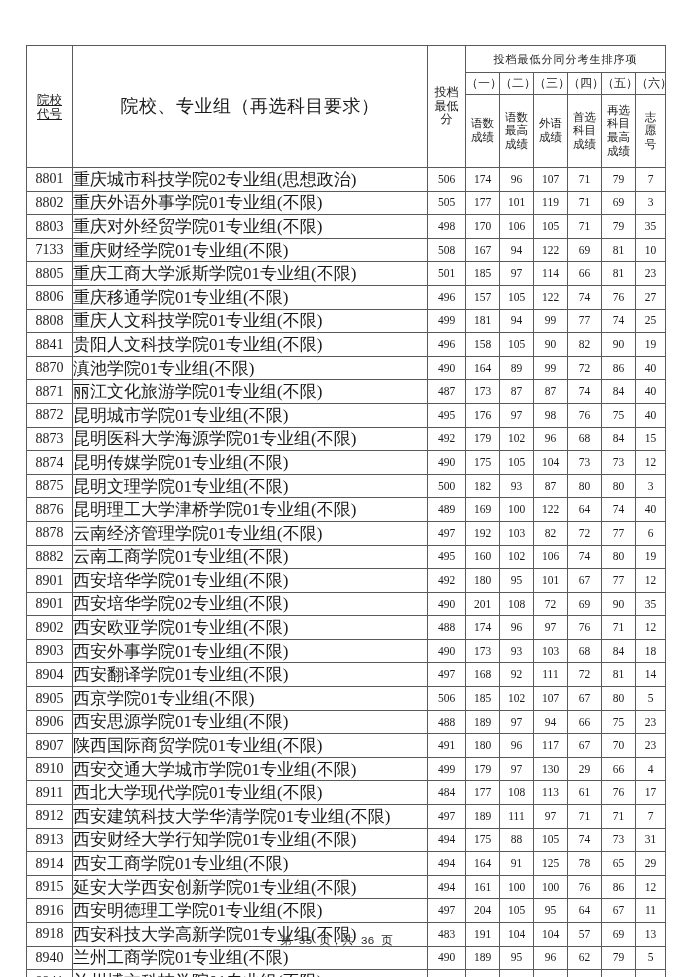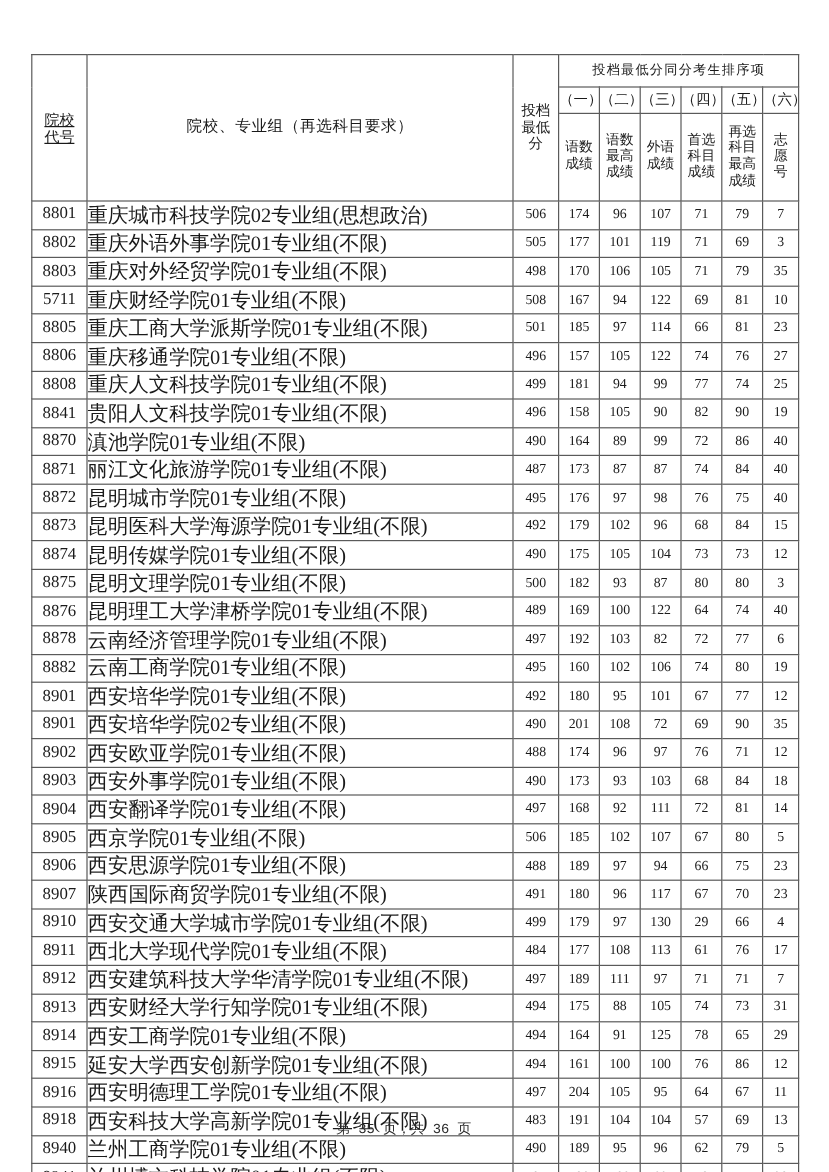--- a/index.html
+++ b/index.html
@@ -87,23 +87,22 @@
   .w1 { width: 13px; }
   .w2 { width: 26px; }
   .hdr-code {
     text-align: center;
     font-size: 12.5px;
     line-height: 1.25;
     text-decoration: underline;
   }
   .hdr-name {
     text-align: center;
-    font-size: 13px;
+    font-size: 18px;
     letter-spacing: 0.5px;
-    font-family: Liberation Mono, monospace;
   }
   .hdr-min {
     text-align: center;
     font-size: 12px;
     line-height: 1.2;
   }
 
   
   td.code {
     text-align: center;
@@ -238,21 +237,21 @@
             <td class="name">重庆对外经贸学院01专业组(不限)</td>
             <td class="num">498</td>
             <td class="num">170</td>
             <td class="num">106</td>
             <td class="num">105</td>
             <td class="num">71</td>
             <td class="num">79</td>
             <td class="num">35</td>
           </tr>
           <tr>
-            <td class="code">5711</td>
+            <td class="code">7133</td>
             <td class="name">重庆财经学院01专业组(不限)</td>
             <td class="num">508</td>
             <td class="num">167</td>
             <td class="num">94</td>
             <td class="num">122</td>
             <td class="num">69</td>
             <td class="num">81</td>
             <td class="num">10</td>
           </tr>
           <tr>

